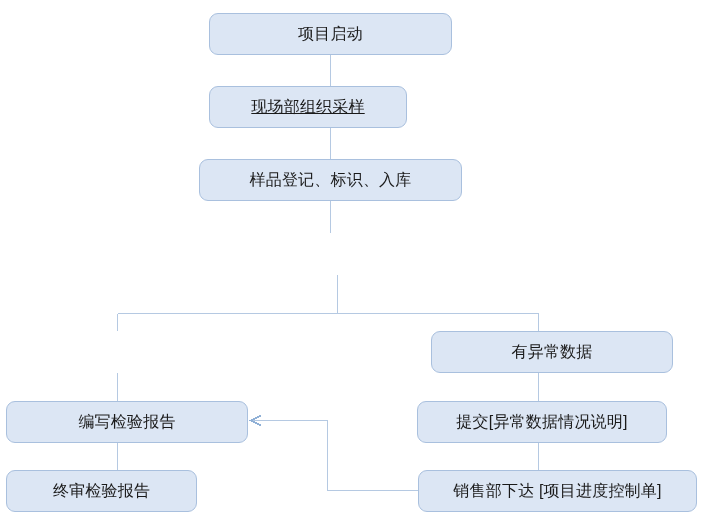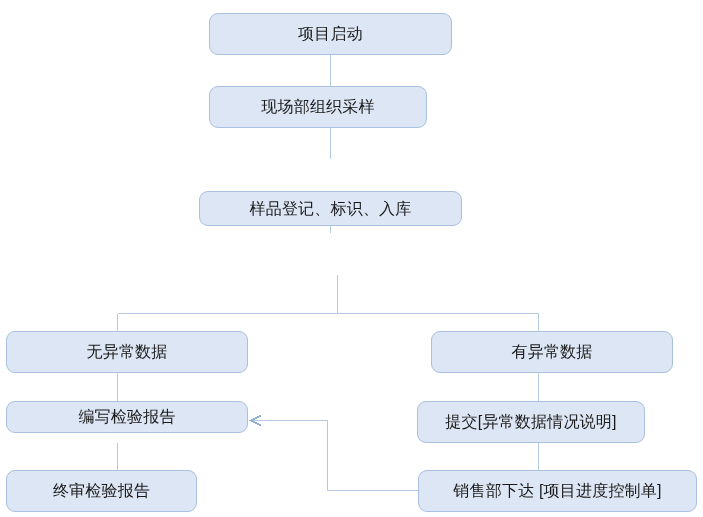--- a/index.html
+++ b/index.html
@@ -80,42 +80,39 @@
 
       <path d="M418 490.5 L327.5 490.5 L327.5 420.5 L252 420.5"></path>
       <polyline points="261,415.5 251,420.5 261,425.5" stroke="#8fb0d6" stroke-width="1.4" fill="none"></polyline>
     </g>
   </svg>
 
   <div class="node" style="left:209px; top:13px; width:243px; height:42px;">
     <span class="node-label">项目启动</span>
   </div>
 
-  <div class="node" style="left:209px; top:86px; width:218px; height:42px;">
+  <div class="node" style="left:209px; top:86px; width:198px; height:42px;text-decoration:underline;">
     <span class="node-label">现场部组织采样</span>
   </div>
 
-  <div class="node" style="left:199px; top:159px; width:263px; height:35px;margin-top:32px;">
+  <div class="node" style="left:199px; top:159px; width:263px; height:42px;">
     <span class="node-label">样品登记、标识、入库</span>
   </div>
 
 
-  <div class="node" style="left:6px; top:331px; width:242px; height:42px;">
-    <span class="node-label">无异常数据</span>
-  </div>
 
   <div class="node" style="left:417px; top:331px; width:242px; height:42px;margin-left:14px;">
     <span class="node-label">有异常数据</span>
   </div>
 
-  <div class="node" style="left:6px; top:401px; width:242px; height:32px;">
+  <div class="node" style="left:6px; top:401px; width:242px; height:42px;">
     <span class="node-label">编写检验报告</span>
   </div>
 
-  <div class="node" style="left:417px; top:401px; width:228px; height:42px;">
+  <div class="node" style="left:417px; top:401px; width:250px; height:42px;">
     <span class="node-label">提交[异常数据情况说明]</span>
   </div>
 
   <div class="node" style="left:6px; top:470px; width:191px; height:42px;">
     <span class="node-label">终审检验报告</span>
   </div>
 
   <div class="node" style="left:418px; top:470px; width:279px; height:42px;">
     <span class="node-label">销售部下达 [项目进度控制单]</span>
   </div>

